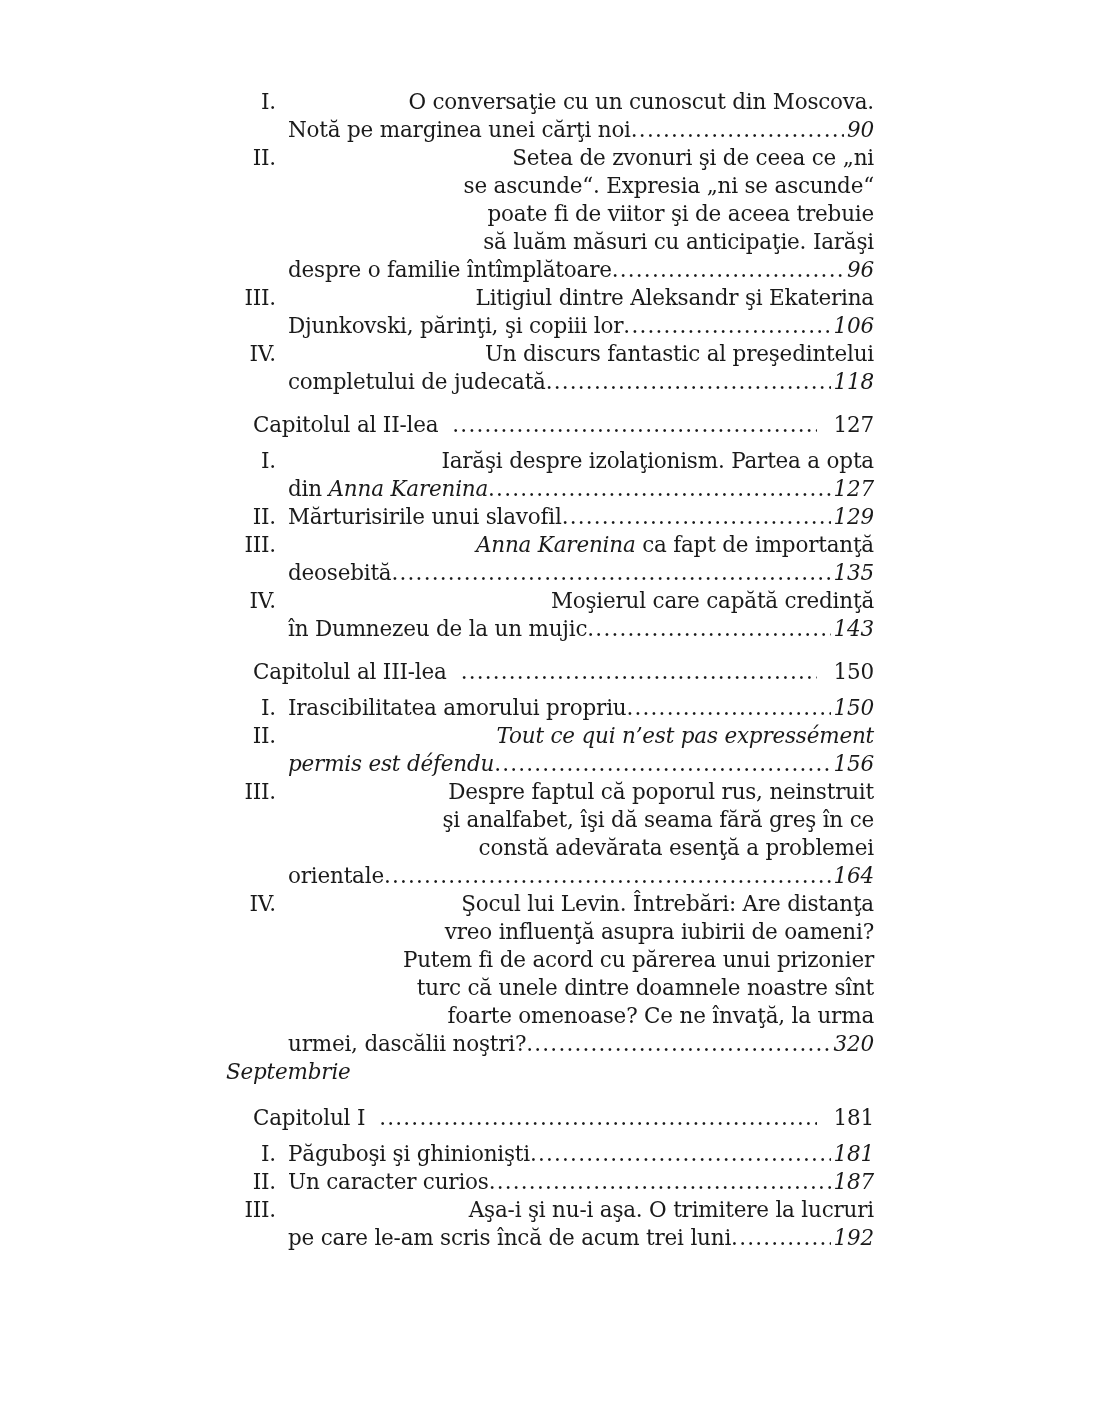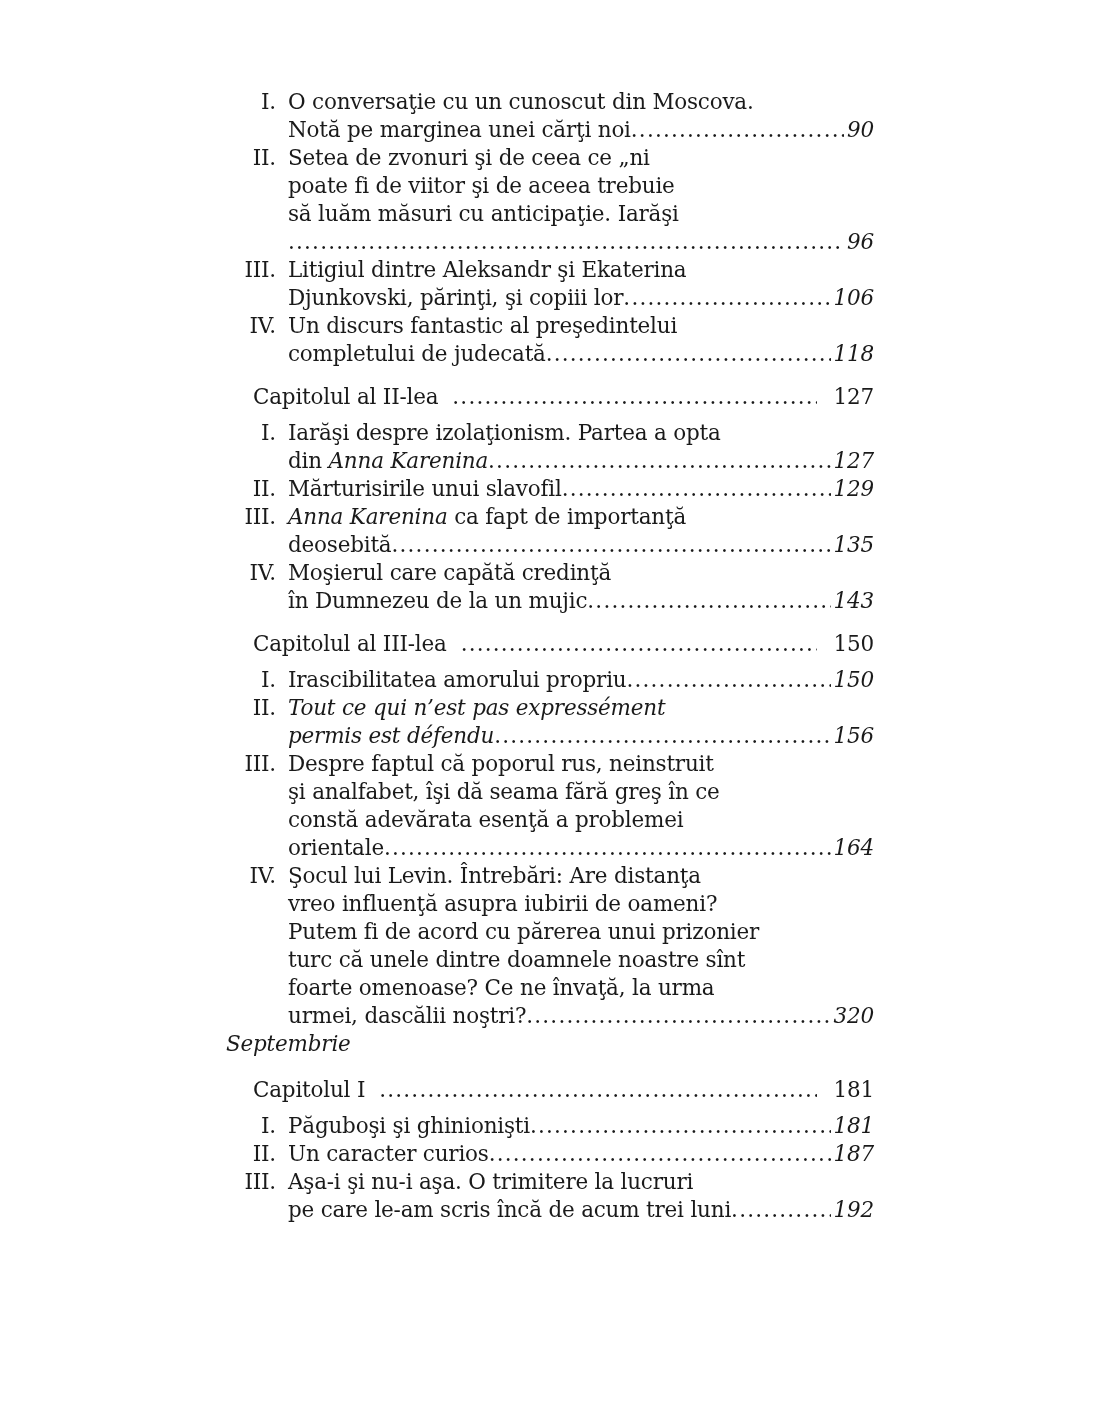--- a/index.html
+++ b/index.html
@@ -32,20 +32,21 @@
     .num {
       width: 51px;
       flex: 0 0 51px;
       text-align: right;
       padding-right: 12px;
       box-sizing: content-box;
     }
     .body {
       flex: 1 1 auto;
       min-width: 0;
+      text-align: right;
     }
     .line {
       display: block;
       white-space: nowrap;
     }
     .last {
       display: flex;
       align-items: baseline;
       white-space: nowrap;
     }
@@ -107,23 +108,25 @@
         <span class="dots"></span>
         <span class="page">90</span>
       </span>
     </div>
   </div>
 
   <div class="entry">
     <div class="num">II.</div>
     <div class="body">
       <span class="line">Setea de zvonuri şi de ceea ce „ni</span>
+      <span class="line">se ascunde“. Expresia „ni se ascunde“</span>
       <span class="line">poate fi de viitor şi de aceea trebuie</span>
       <span class="line">să luăm măsuri cu anticipaţie. Iarăşi</span>
       <span class="last">
+        <span class="txt">despre o familie întîmplătoare</span>
         <span class="dots"></span>
         <span class="page">96</span>
       </span>
     </div>
   </div>
 
   <div class="entry">
     <div class="num">III.</div>
     <div class="body">
       <span class="line">Litigiul dintre Aleksandr şi Ekaterina</span>

